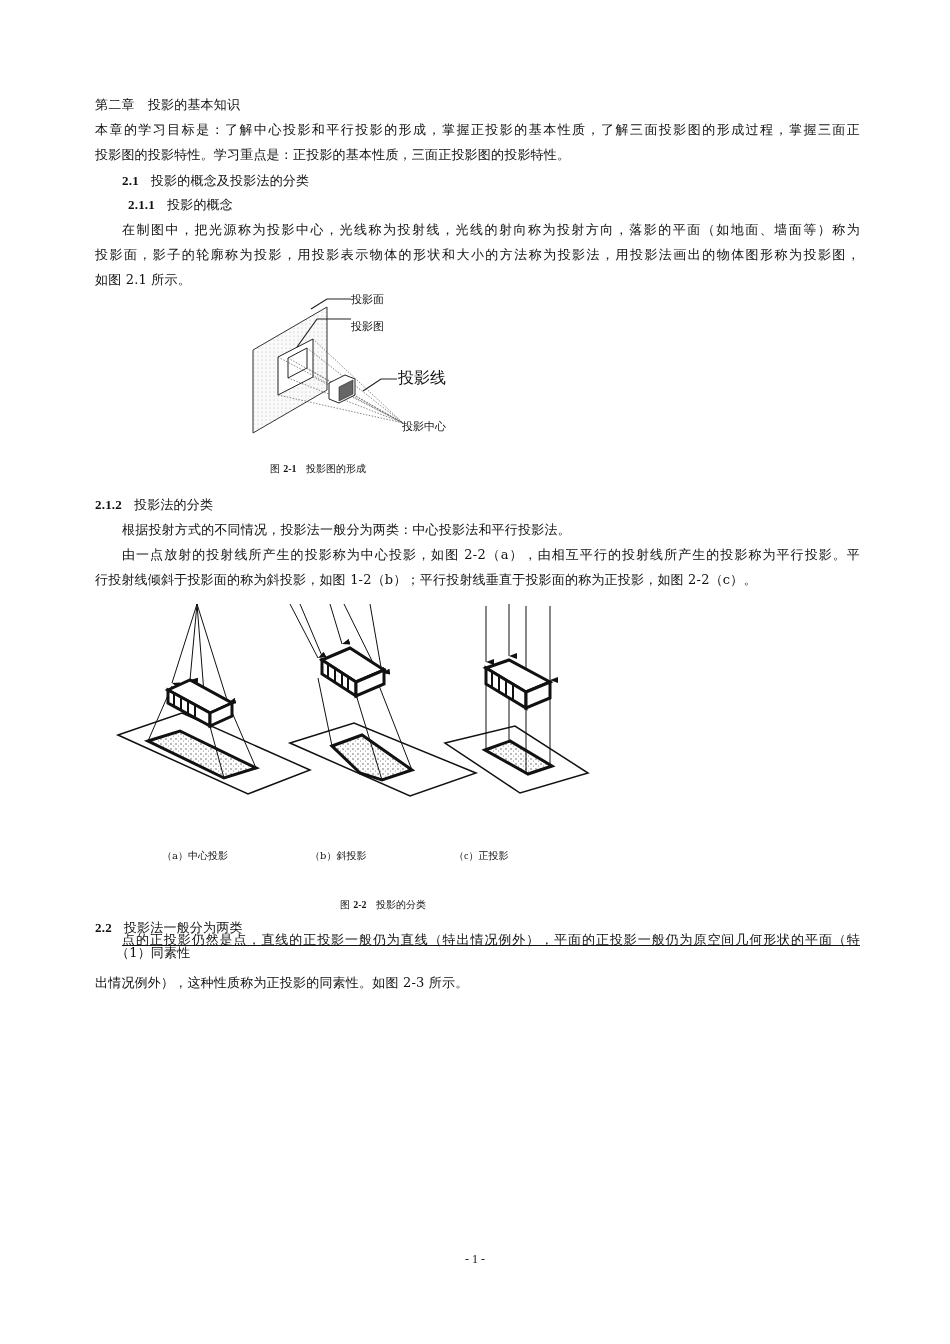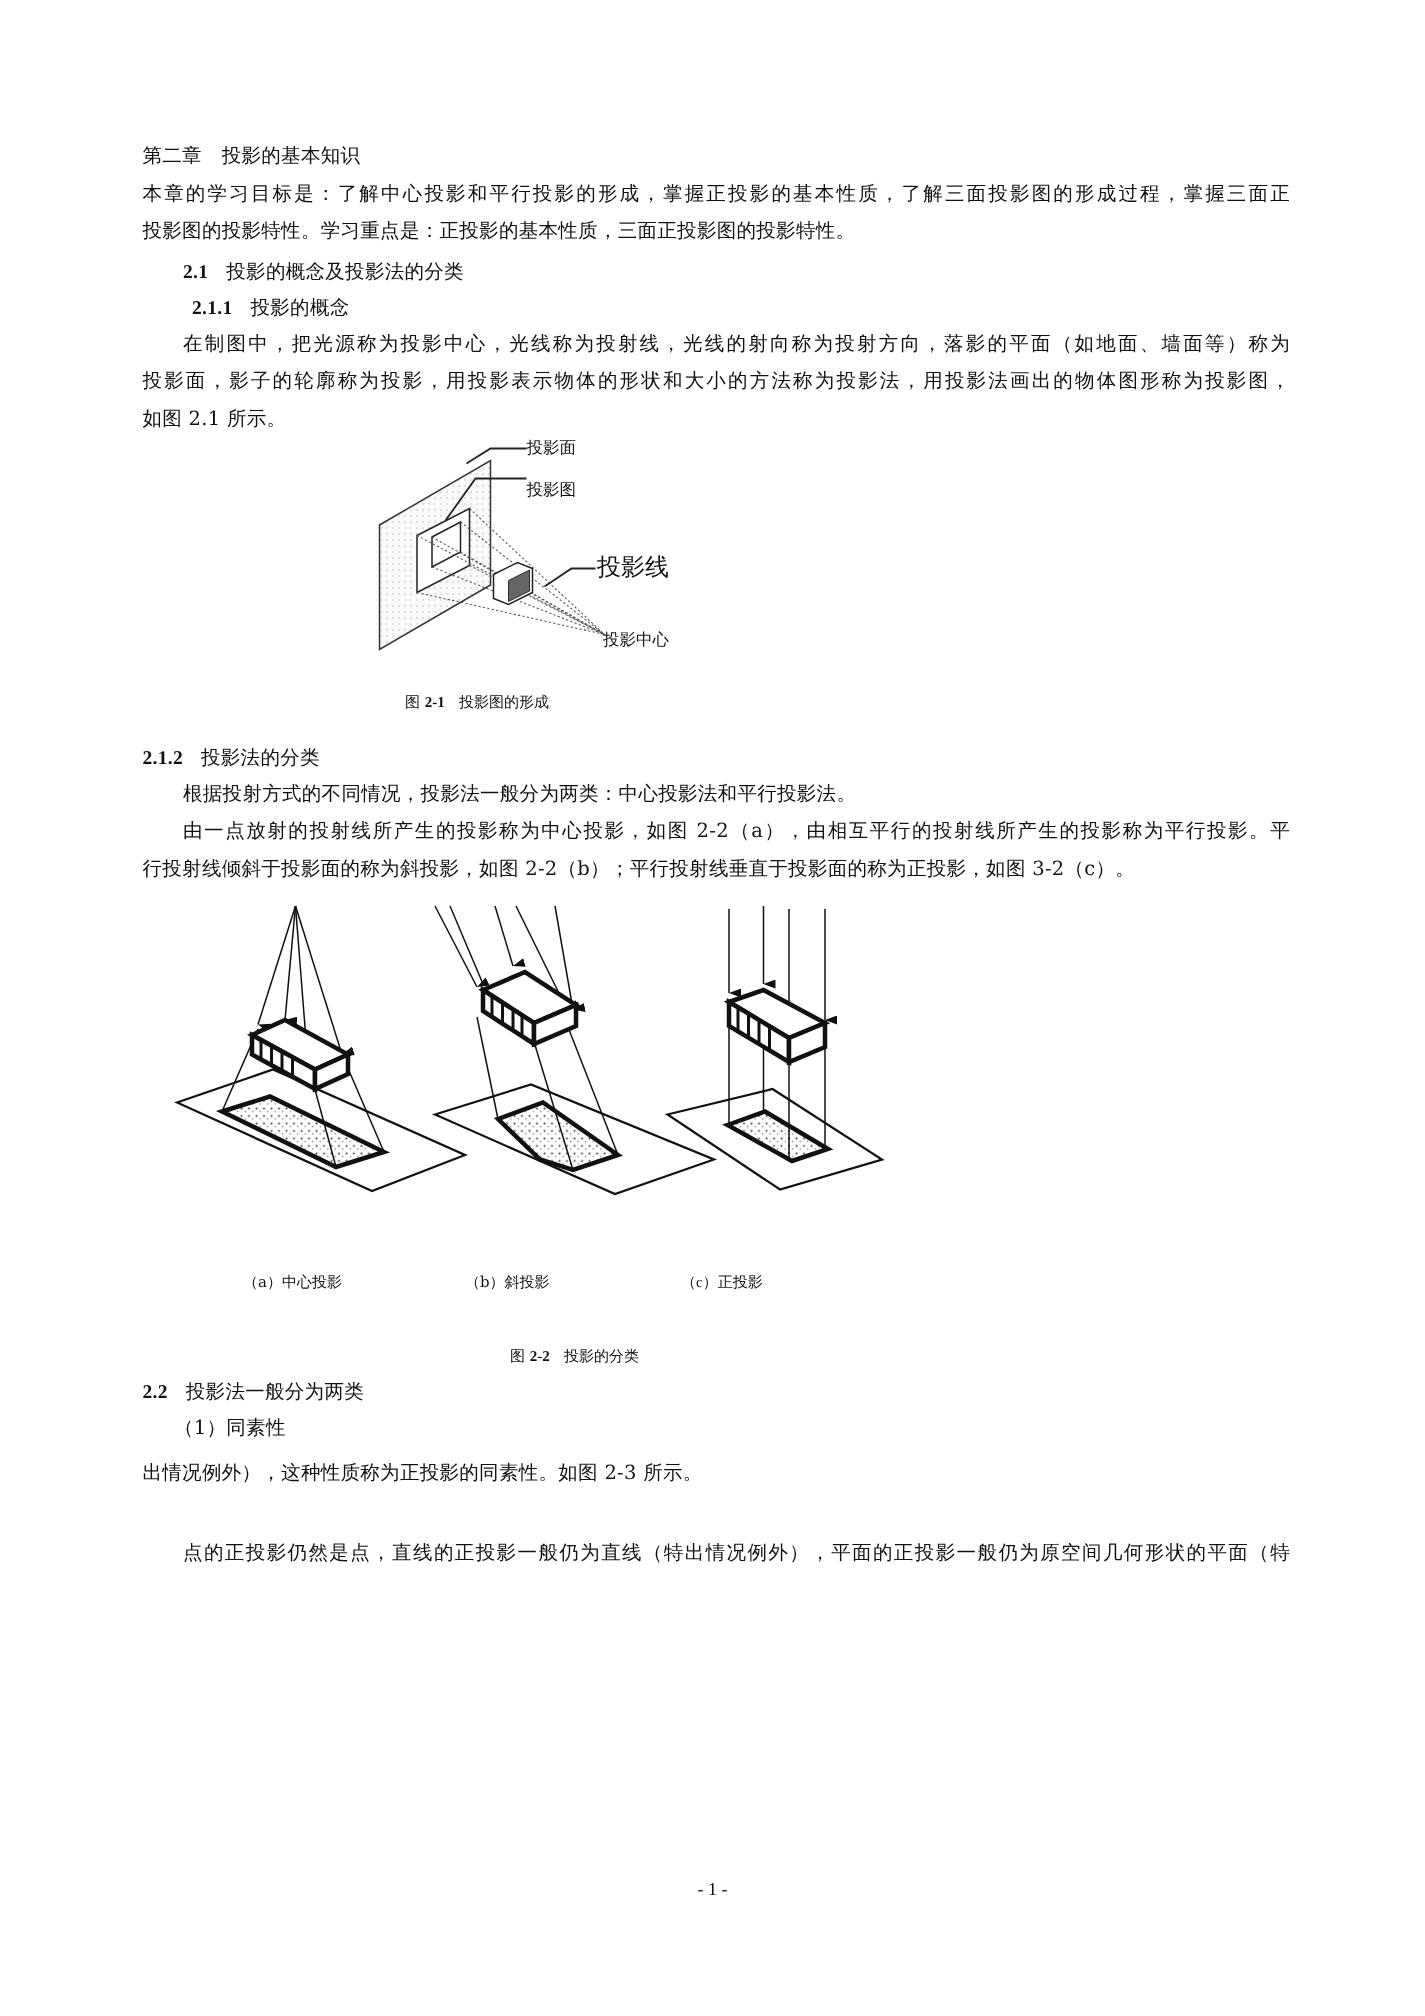--- a/index.html
+++ b/index.html
@@ -80,21 +80,21 @@
   </div>
 </div>
 
 <div class="line" style="top:497px;">
   <span class="b num">2.1.2</span><span>投影法的分类</span>
 </div>
 
 <div>
   <div class="line" style="top:522px; left:122px;">根据投射方式的不同情况，投影法一般分为两类：中心投影法和平行投影法。</div>
   <div class="line justify" style="top:547px; left:122px; width:738px;">由一点放射的投射线所产生的投影称为中心投影，如图 2-2（a），由相互平行的投射线所产生的投影称为平行投影。平</div>
-  <div class="line" style="top:572px;">行投射线倾斜于投影面的称为斜投影，如图  2-2（b）；平行投射线垂直于投影面的称为正投影，如图 3-2（c）。</div>
+  <div class="line" style="top:572px;">行投射线倾斜于投影面的称为斜投影，如图  1-2（b）；平行投射线垂直于投影面的称为正投影，如图 2-2（c）。</div>
 </div>
 
 <div>
   <svg style="left:110px; top:598px;" width="340" height="200" viewBox="0 0 340 200">
     <defs>
       <pattern id="stip" width="5" height="5" patternUnits="userSpaceOnUse">
         <rect width="5" height="5" fill="#fff"></rect>
         <circle cx="1" cy="1" r="0.7" fill="#444"></circle>
         <circle cx="3.5" cy="3" r="0.5" fill="#666"></circle>
       </pattern>
@@ -193,17 +193,17 @@
     <span>图 </span><span class="b">2-2</span>&nbsp;&nbsp;&nbsp;<span>投影的分类</span>
   </div>
 </div>
 
 <div class="line" style="top:920px;">
   <span class="b num">2.2</span><span>投影法一般分为两类</span>
 </div>
 
 <div>
   <div class="line" style="top:945px; left:116px;">（1）同素性</div>
-  <div class="line justify" style="top:1028px; left:122px; width:738px;">点的正投影仍然是点，直线的正投影一般仍为直线（特出情况例外），平面的正投影一般仍为原空间几何形状的平面（特</div>
+  <div class="line justify" style="top:932px; left:122px; width:738px;text-decoration:underline;">点的正投影仍然是点，直线的正投影一般仍为直线（特出情况例外），平面的正投影一般仍为原空间几何形状的平面（特</div>
   <div class="line" style="top:975px;">出情况例外），这种性质称为正投影的同素性。如图 2-3 所示。</div>
 </div>
 
 <div class="footer">- 1 -</div>
 
 </body></html>

